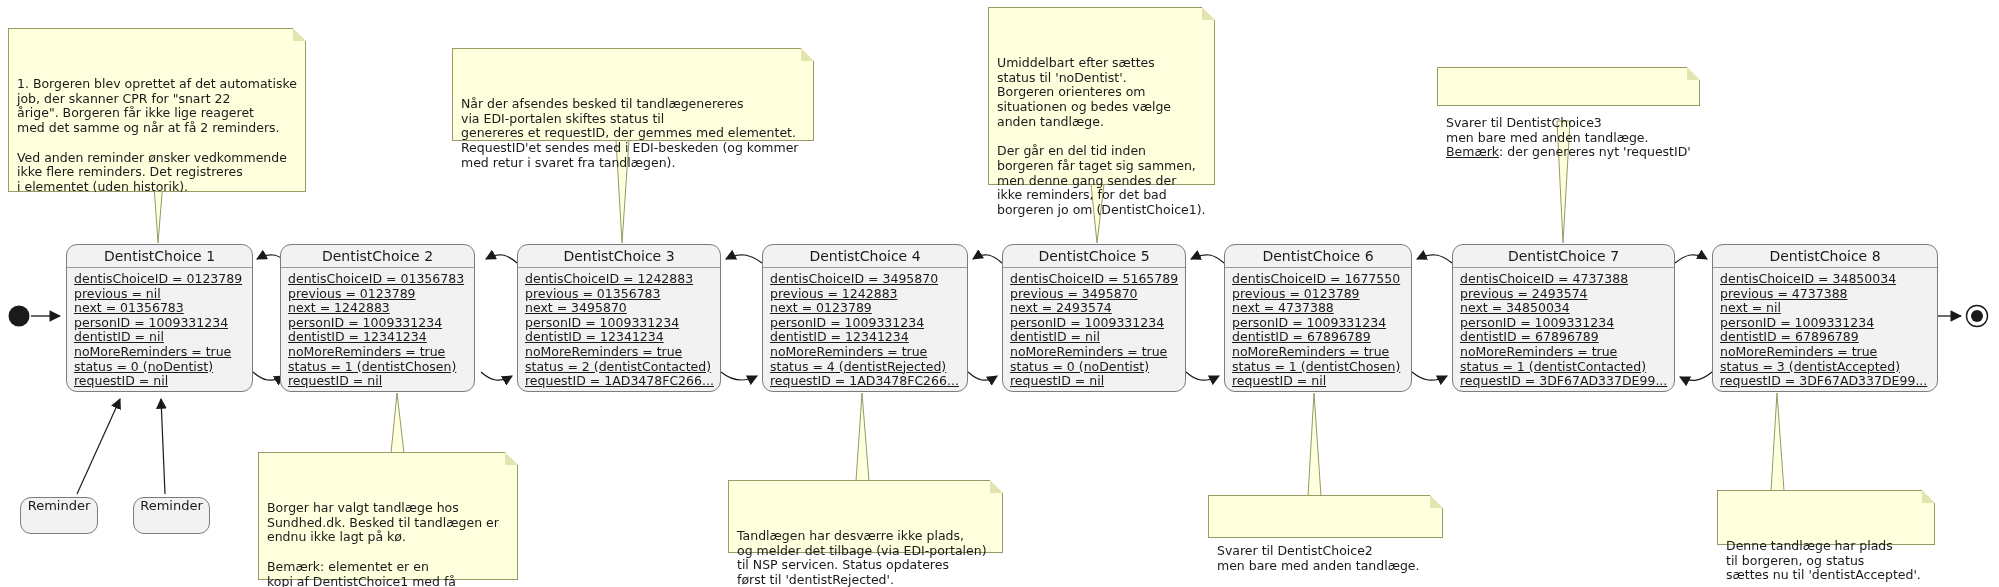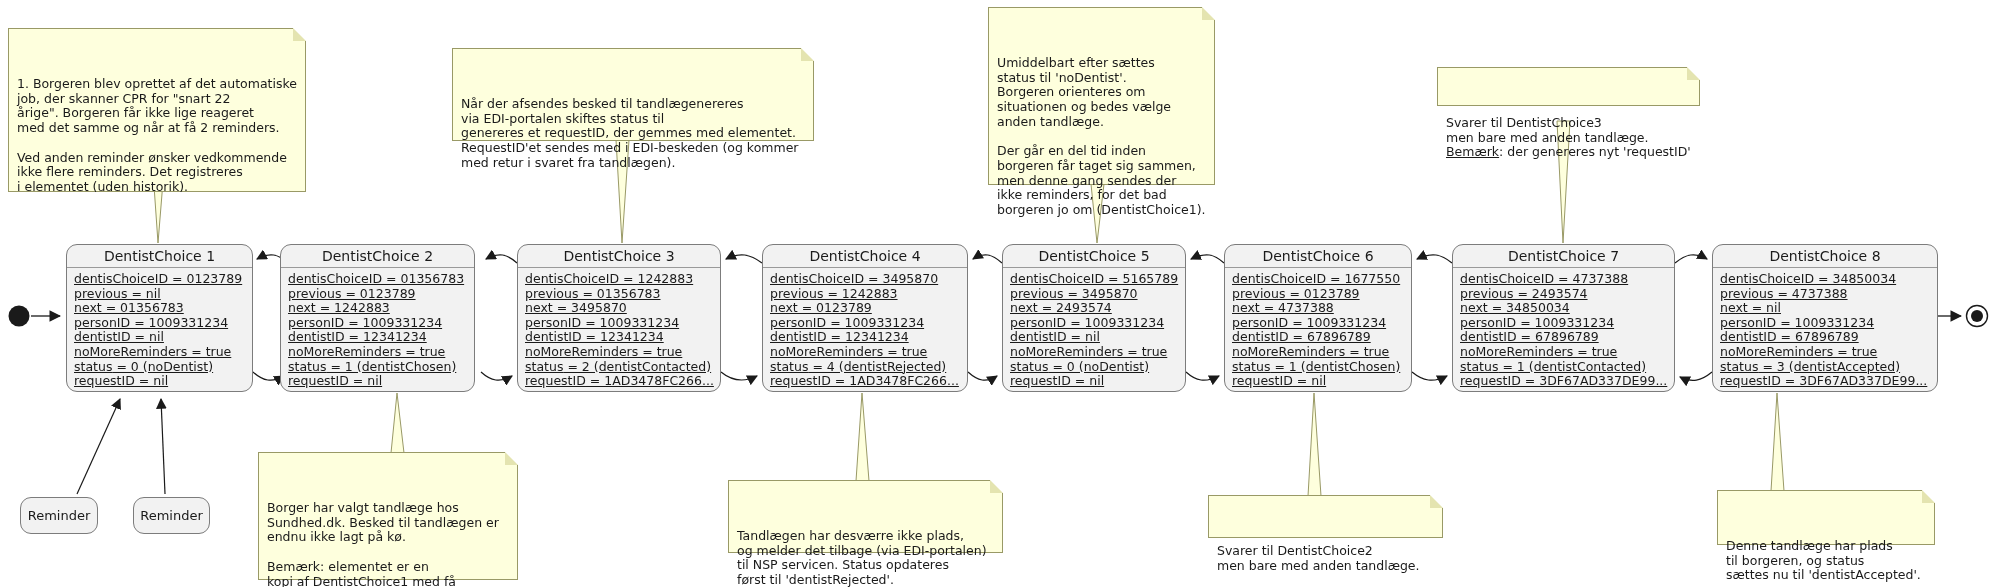--- a/index.html
+++ b/index.html
@@ -9,21 +9,21 @@
 
   .state{position:absolute;top:244px;height:148px;background:#f2f2f2;border:1.4px solid #7c7c7c;
          border-radius:11px;box-sizing:border-box;z-index:2;}
   .state-title{text-align:center;font-size:14px;padding:3px 6px 3px;border-bottom:1.2px solid #9a9a9a;
                white-space:nowrap;}
   .state-body{padding:4px 7px 0;font-size:12.5px;line-height:14.6px;text-decoration:underline;}
   .row{white-space:nowrap;}
   .ukey{text-decoration:underline;}
 
   .reminder{position:absolute;background:#f2f2f2;border:1.4px solid #7c7c7c;border-radius:11px;
-            box-sizing:border-box;display:flex;align-items:center;justify-content:center;
+            box-sizing:border-box;display:flex;align-items:flex-start;justify-content:center;
             font-size:13px;z-index:2;}
 
   .note{position:absolute;background:#feffdd;border:1px solid #999966;box-sizing:border-box;
         padding:4px 8px;font-size:12.5px;line-height:14.7px;z-index:1;}
   .note-text{white-space:pre-line;margin-top:44px;}
   .note-line{white-space:nowrap;}
   .fold{position:absolute;top:-1px;right:-1px;width:0;height:0;
         border-left:13px solid #e4e4b0;border-top:13px solid #ffffff;}
 </style>
 </head>

